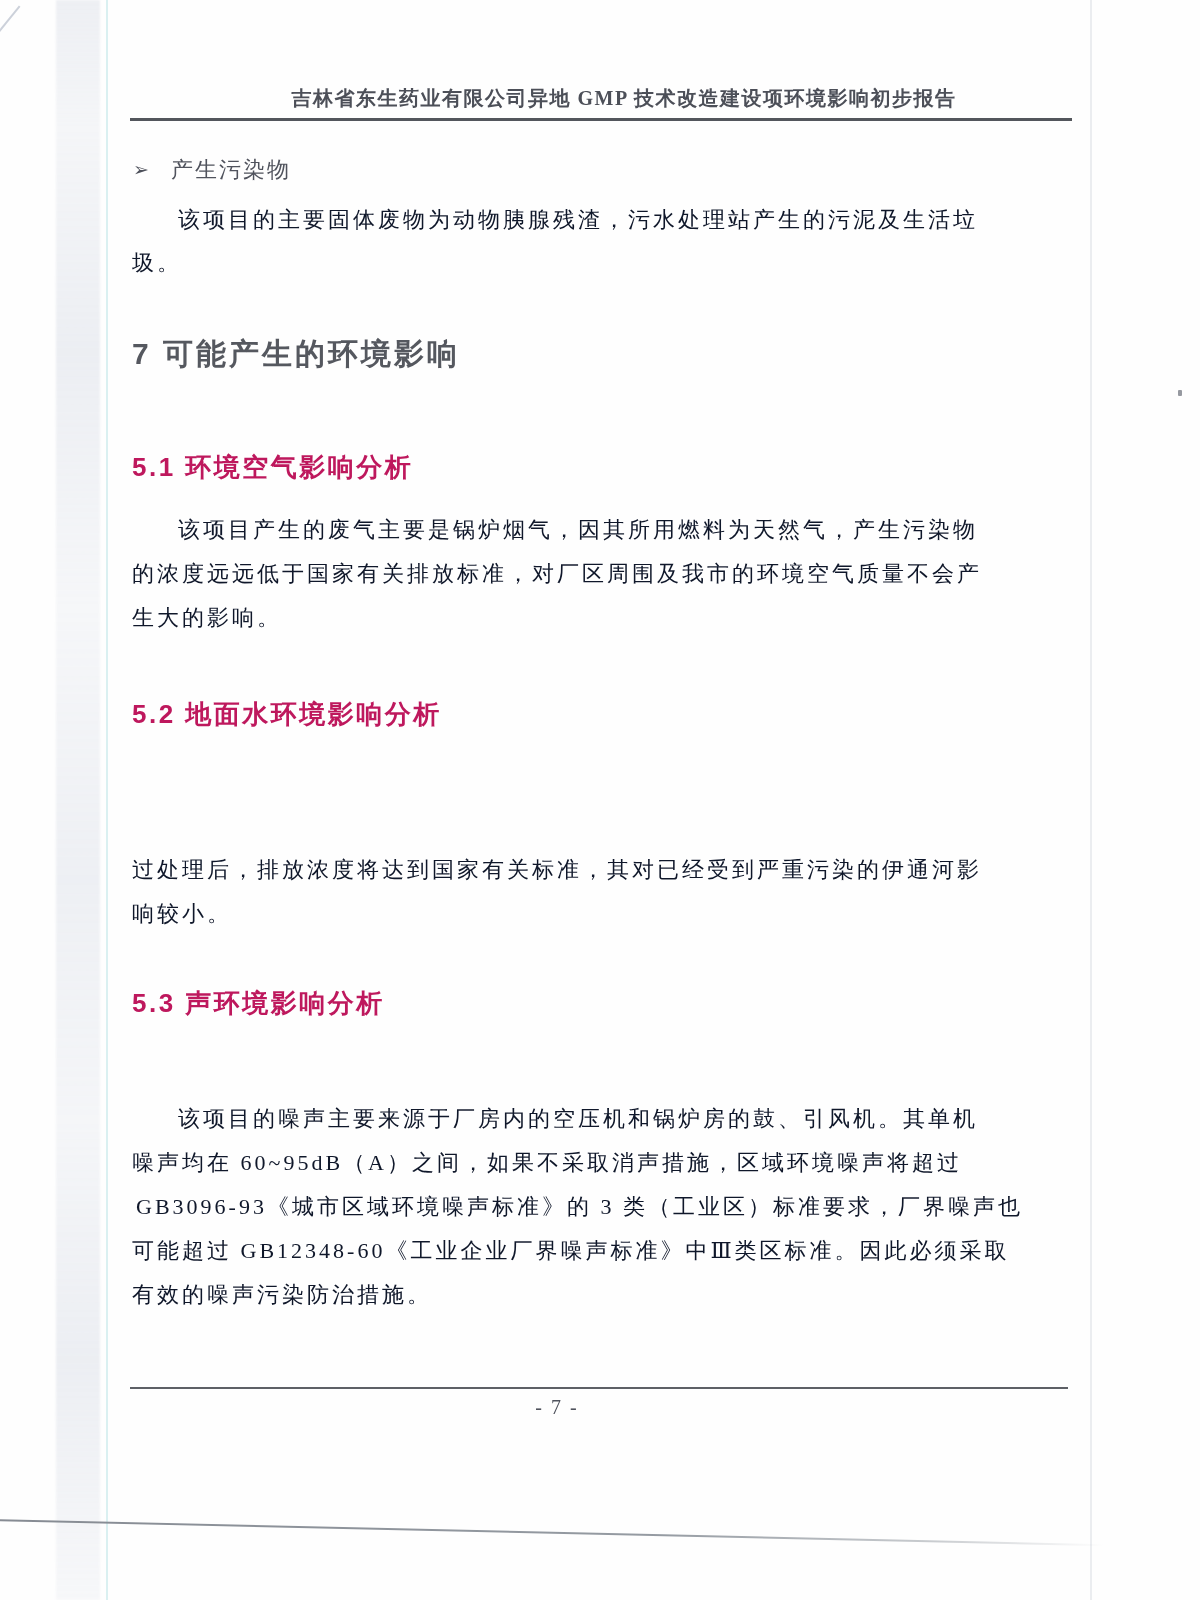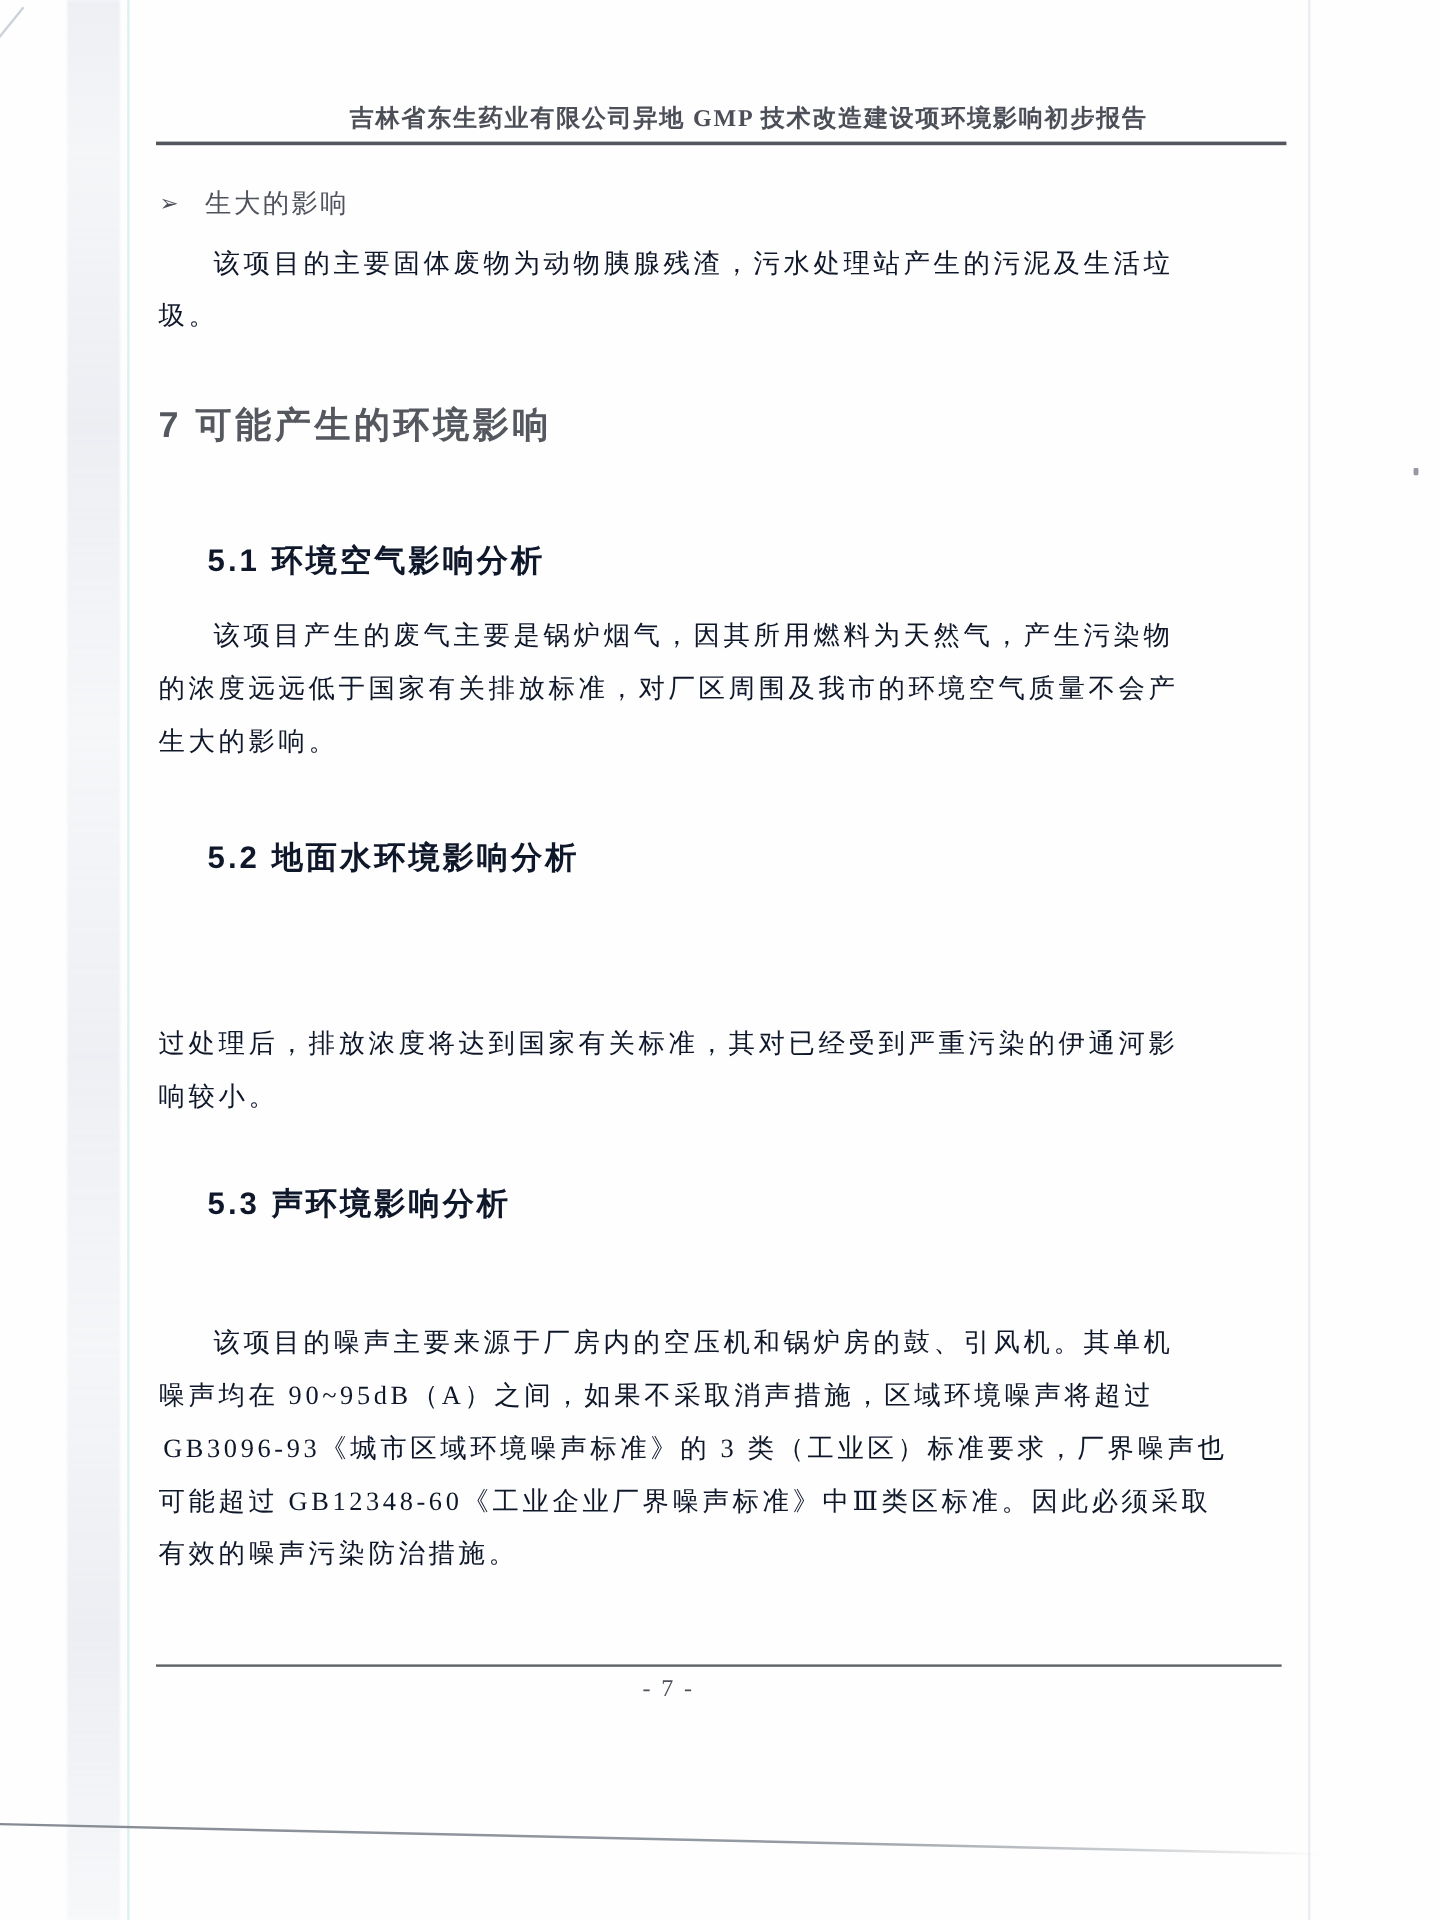--- a/index.html
+++ b/index.html
@@ -40,61 +40,61 @@
   .t{position:absolute;white-space:nowrap;}
   .header-title{left:0;right:0;top:85px;text-align:center;
     font-size:20px;font-weight:600;letter-spacing:1.5px;color:#4c4f58;}
   .bullet-row{top:155px;left:133px;color:#50535d;font-size:22px;letter-spacing:2px;}
   .bullet-marker{display:inline-block;margin-right:20px;font-size:19px;color:#4d505a;
     transform:translateY(-1px);}
   .bl{font-size:22px;letter-spacing:3px;color:#0f172a;}
   .h-main{top:334px;left:132px;font-family:"Liberation Sans","DejaVu Sans",sans-serif;
     font-size:30px;font-weight:700;letter-spacing:3px;color:#55585f;}
   .h-sub{font-family:"Liberation Sans","DejaVu Sans",sans-serif;
-    font-size:26px;font-weight:600;letter-spacing:2.5px;color:#0f172a;left:132px;margin-left:41px;}
+    font-size:26px;font-weight:600;letter-spacing:2.5px;color:#be185d;left:132px;}
   .sub{font-size:13px;letter-spacing:.5px;vertical-align:-5px;}
   .footer-page{top:1396px;left:497px;width:120px;text-align:center;
     font-size:20px;letter-spacing:2px;color:#4f525c;}
 </style>
 </head>
 <body>
 
 <div class="page">
 
   <div class="left-band"></div>
   <div class="cyan-line"></div>
   <div class="right-edge"></div>
   <div class="corner-diag"></div>
   <div class="bottom-edge"></div>
   <div class="speck" style="left:1178px;top:390px"></div>
 
   <div class="t header-title">吉林省东生药业有限公司异地 GMP 技术改造建设项环境影响初步报告</div>
   <div class="header-rule"></div>
 
   <div class="t bullet-row">
-    <span class="bullet-marker">➢</span><span>生大的影响</span>
+    <span class="bullet-marker">➢</span><span>产生污染物</span>
   </div>
 
   <div class="t bl" style="top:205px;left:178px">该项目的主要固体废物为动物胰腺残渣，污水处理站产生的污泥及生活垃</div>
   <div class="t bl" style="top:248px;left:132px">圾。</div>
 
   <div class="t h-main">7 可能产生的环境影响</div>
 
   <div class="t h-sub" style="top:450px">5.1 环境空气影响分析</div>
   <div class="t bl" style="top:515px;left:178px">该项目产生的废气主要是锅炉烟气，因其所用燃料为天然气，产生污染物</div>
   <div class="t bl" style="top:559px;left:132px">的浓度远远低于国家有关排放标准，对厂区周围及我市的环境空气质量不会产</div>
   <div class="t bl" style="top:603px;left:132px">生大的影响。</div>
 
   <div class="t h-sub" style="top:697px">5.2 地面水环境影响分析</div>
   <div class="t bl" style="top:855px;left:132px">过处理后，排放浓度将达到国家有关标准，其对已经受到严重污染的伊通河影</div>
   <div class="t bl" style="top:899px;left:132px">响较小。</div>
 
   <div class="t h-sub" style="top:986px">5.3 声环境影响分析</div>
   <div class="t bl" style="top:1104px;left:178px">该项目的噪声主要来源于厂房内的空压机和锅炉房的鼓、引风机。其单机</div>
-  <div class="t bl" style="top:1148px;left:132px">噪声均在 90~95dB（A）之间，如果不采取消声措施，区域环境噪声将超过</div>
+  <div class="t bl" style="top:1148px;left:132px">噪声均在 60~95dB（A）之间，如果不采取消声措施，区域环境噪声将超过</div>
   <div class="t bl" style="top:1192px;left:136px">GB3096-93《城市区域环境噪声标准》的 3 类（工业区）标准要求，厂界噪声也</div>
   <div class="t bl" style="top:1236px;left:132px">可能超过 GB12348-60《工业企业厂界噪声标准》中Ⅲ类区标准。因此必须采取</div>
   <div class="t bl" style="top:1280px;left:132px">有效的噪声污染防治措施。</div>
 
   <div class="footer-rule"></div>
   <div class="t footer-page">- 7 -</div>
 
 </div>
 
 </body></html>

